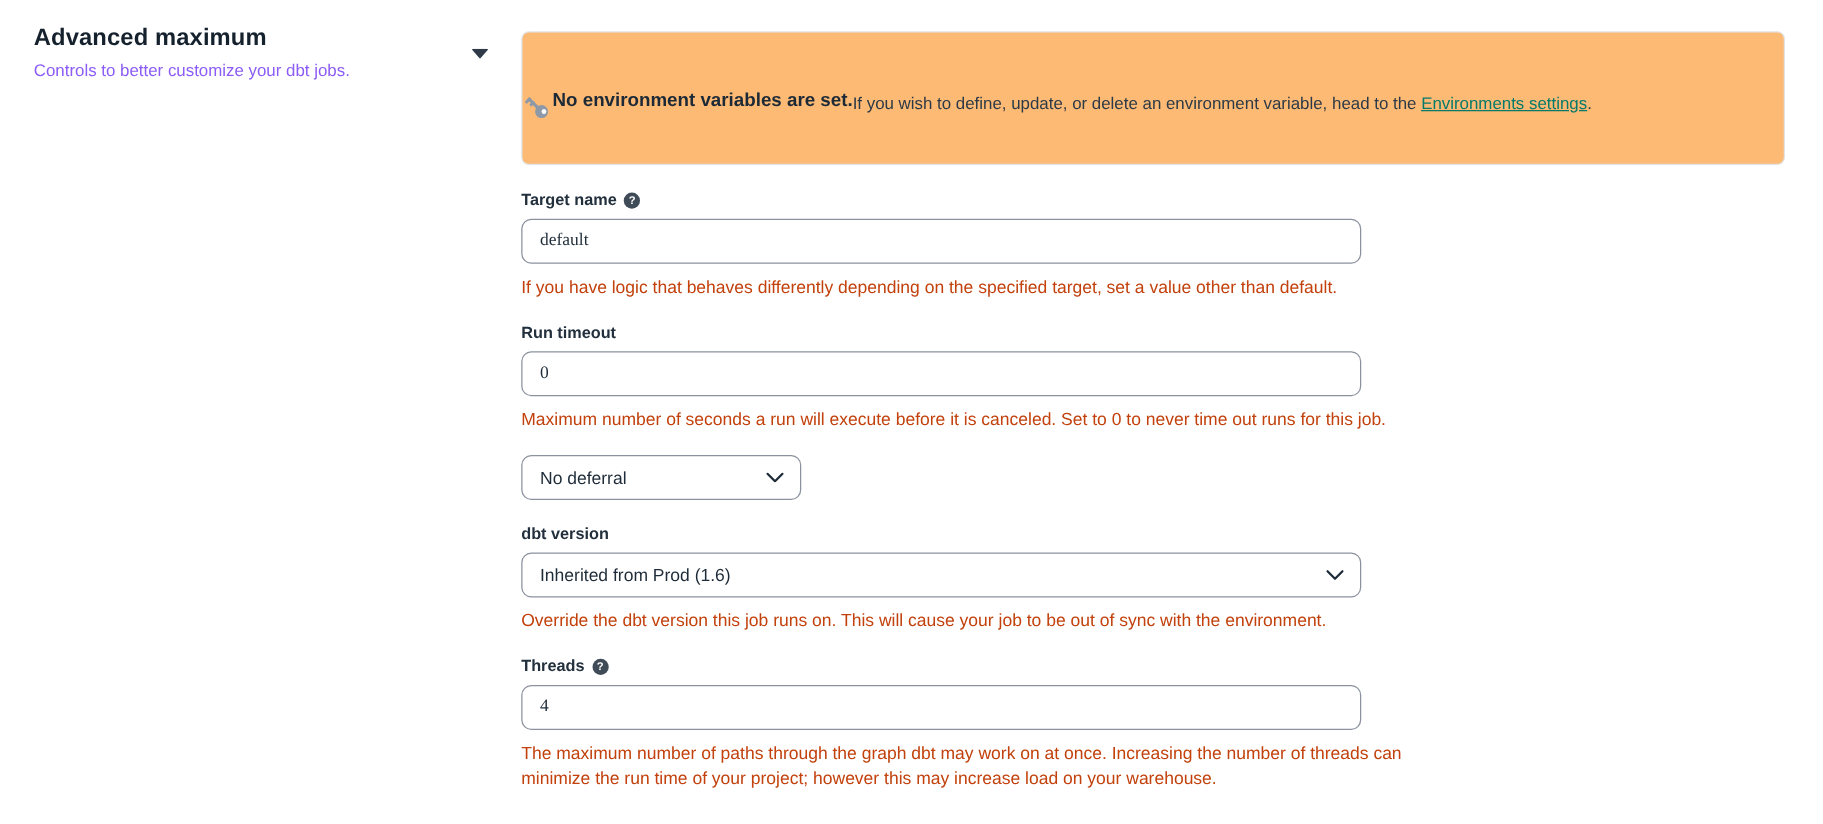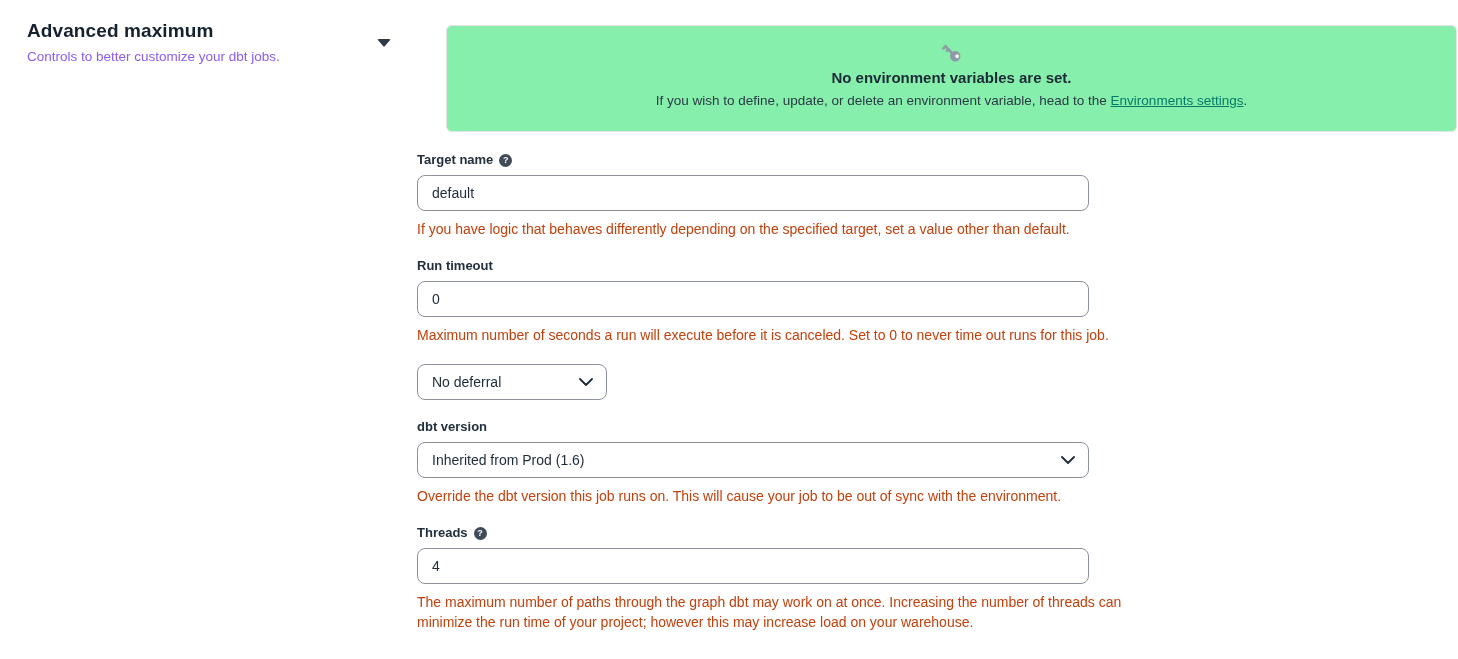--- a/index.html
+++ b/index.html
@@ -37,22 +37,22 @@
     border-radius: 2px;
   }
 
   
   .content { position: absolute; left: 417px; top: 25px; width: 1011px; }
 
   
   .env-card {
     width: 1011px; height: 107px;
     border: 1px solid #e1e3e7; border-radius: 6px;
-    display: flex; flex-direction: column; align-items: center;
-    text-align: center; background: #86efac; margin-left: 29px;
+    display: flex; flex-direction: row; align-items: center;
+    text-align: center; background: #fdba74;
   }
   .key-icon-wrap { margin-top: 15px; height: 24px; }
   .env-card-title {
     margin-top: 4px; font-size: 15px; font-weight: 700; color: #1c2936;
   }
   .env-card-desc {
     margin-top: 7px; font-size: 13.5px; color: #2c3946;
   }
   .env-link {
     color: #067a69; text-decoration: underline; cursor: pointer;
@@ -72,31 +72,31 @@
     background: #3f4b57; color: #ffffff;
     font-size: 9px; font-weight: 700;
     display: inline-flex; align-items: center; justify-content: center;
     cursor: pointer; line-height: 1;
   }
   .text-input {
     display: block; margin-top: 7px;
     width: 672px; height: 36px;
     border: 1px solid #8b929e; border-radius: 8px;
     padding: 0 14px; font-size: 14px; color: #1e2b38;
-    font-family: Liberation Sans, sans-serif;
+    font-family: Liberation Serif, serif;
     background: #fff; outline: none;
   }
   .select {
     display: flex; align-items: center; justify-content: space-between;
     margin-top: 7px; height: 36px;
     border: 1px solid #8b929e; border-radius: 8px;
     padding: 0 13px 0 14px; font-size: 14px; color: #1e2b38;
     background: #fff; cursor: pointer;
   }
-  .select.small { width: 190px; }
+  .select.small { width: 224px; }
   .select.wide { width: 672px; gap: 28px; }
   .chevron-down { display: inline-flex; margin-left: 8px; }
   .helper {
     margin-top: 8px; font-size: 14px; color: #c2410c;
     line-height: 20px; max-width: 730px;
   }
 </style>
 </head>
 <body>
 

